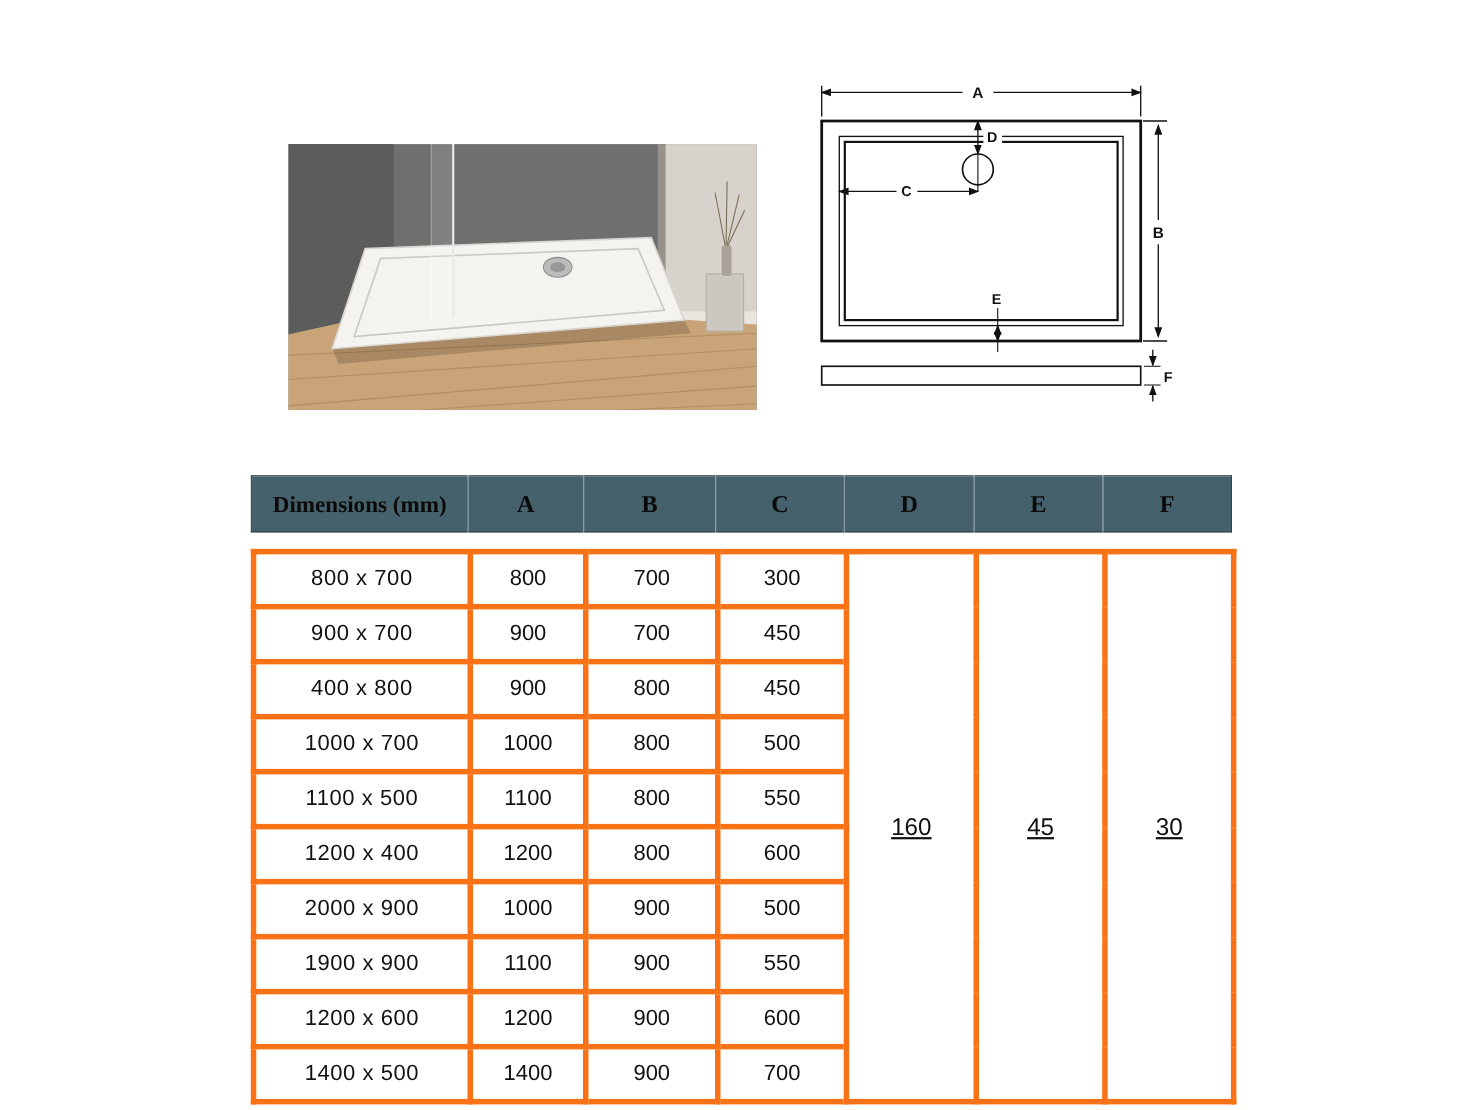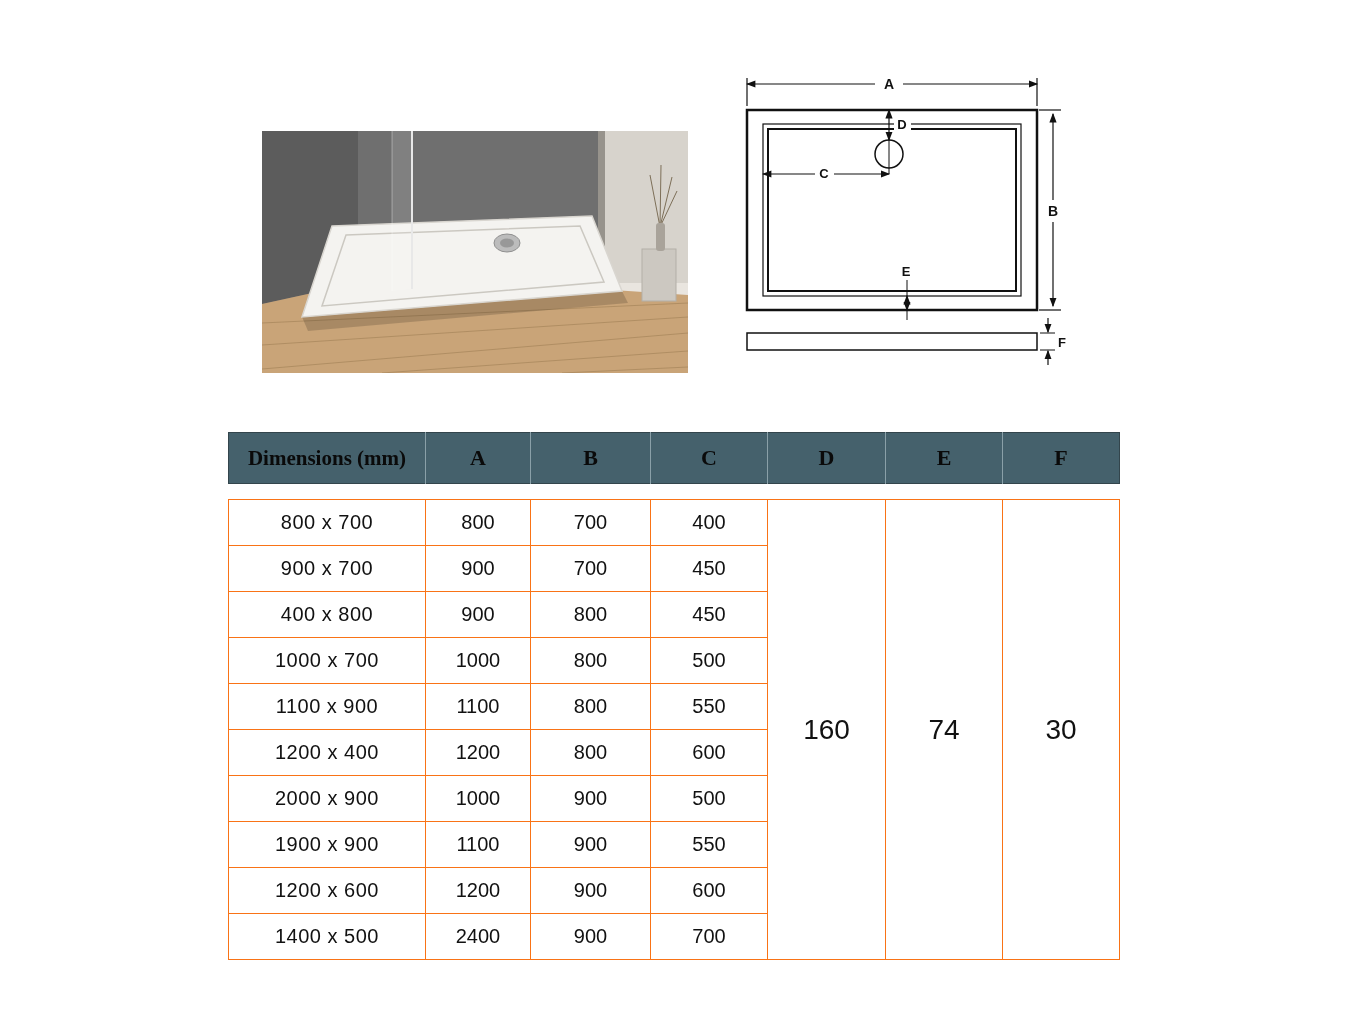--- a/index.html
+++ b/index.html
@@ -16,25 +16,25 @@
   .thead th{
     background:#45616c;color:#0a0a0a;
     font-family:"Liberation Serif",serif;font-weight:bold;font-size:21px;
     height:48px;text-align:center;vertical-align:middle;
     border-left:1px solid #8aa0a8;
   }
   .thead th:first-child{border-left:none;}
   .thead th.letter{font-size:22px;}
   .tbody{margin-top:15px;}
   .tbody td{
-    border:1px solid #f97316;height:43px;text-align:center;vertical-align:middle;
+    border:5px solid #f97316;height:43px;text-align:center;vertical-align:middle;
     font-size:20px;color:#111;background:#fff;
   }
   .tbody td.size{font-size:20px;letter-spacing:0.5px;}
-  .tbody td.shared{font-size:28px;}
+  .tbody td.shared{font-size:22px;text-decoration:underline;}
 </style>
 </head>
 <body>
 
 <div class="photo">
   <svg viewBox="0 0 426 242" width="426" height="242">
 
     <rect x="0" y="0" width="426" height="242" fill="#6f6f6f"></rect>
 
     <polygon points="0,0 96,0 96,152 0,173" fill="#5c5c5c"></polygon>
@@ -173,23 +173,23 @@
       <col style="width:117px">
         <col style="width:118px">
         <col style="width:117px">
         <col style="width:117px">
     </colgroup>
     <tbody>
         <tr>
       <td class="size">800 x 700</td>
       <td>800</td>
       <td>700</td>
-      <td>400</td>
+      <td>300</td>
       <td class="shared" rowspan="10">160</td>
-      <td class="shared" rowspan="10">74</td>
+      <td class="shared" rowspan="10">45</td>
       <td class="shared" rowspan="10">30</td>
     </tr>
     <tr>
       <td class="size">900 x 700</td>
       <td>900</td>
       <td>700</td>
       <td>450</td>
     </tr>
     <tr>
       <td class="size">400 x 800</td>
@@ -197,21 +197,21 @@
       <td>800</td>
       <td>450</td>
     </tr>
     <tr>
       <td class="size">1000 x 700</td>
       <td>1000</td>
       <td>800</td>
       <td>500</td>
     </tr>
     <tr>
-      <td class="size">1100 x 900</td>
+      <td class="size">1100 x 500</td>
       <td>1100</td>
       <td>800</td>
       <td>550</td>
     </tr>
     <tr>
       <td class="size">1200 x 400</td>
       <td>1200</td>
       <td>800</td>
       <td>600</td>
     </tr>
@@ -228,19 +228,19 @@
       <td>550</td>
     </tr>
     <tr>
       <td class="size">1200 x 600</td>
       <td>1200</td>
       <td>900</td>
       <td>600</td>
     </tr>
     <tr>
       <td class="size">1400 x 500</td>
-      <td>2400</td>
+      <td>1400</td>
       <td>900</td>
       <td>700</td>
     </tr>
   </tbody>
     </table>
 </div>
 
 </body></html>

